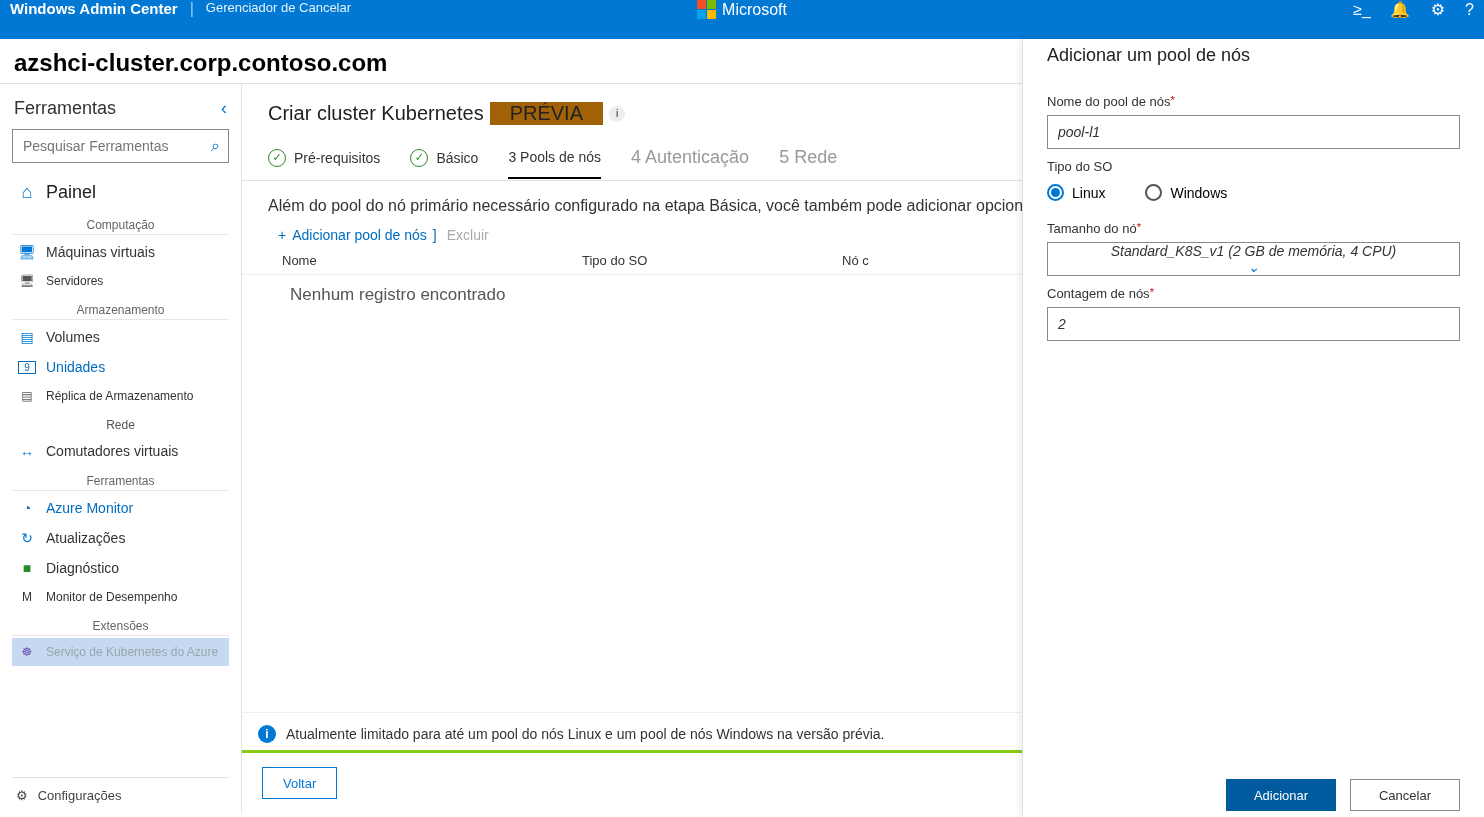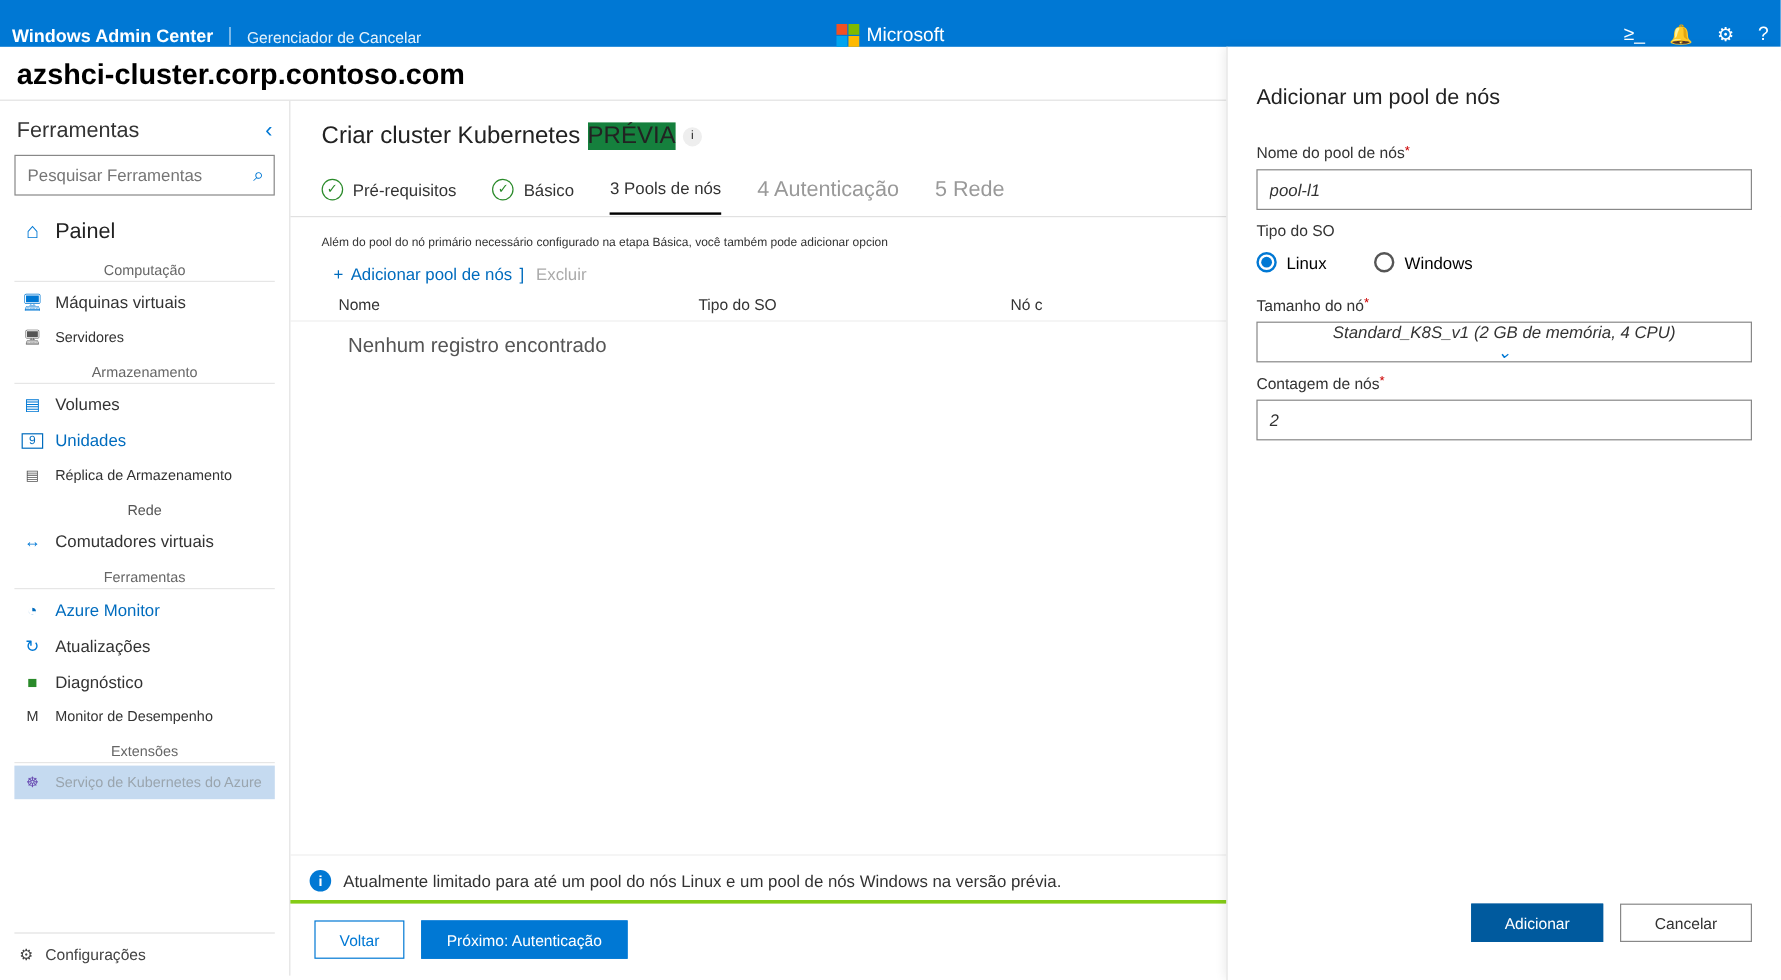--- a/index.html
+++ b/index.html
@@ -12,21 +12,21 @@
     --link-blue: #006cbe;
   }
   * { box-sizing: border-box; font-family: "Segoe UI", Arial, sans-serif; }
   html,body { margin:0; padding:0; height:100%; background:#fff; }
 
   .topbar {
     height: 39px;
     background: var(--ms-blue);
     color: #fff;
     display:flex;
-    align-items:flex-end;
+    align-items:flex-start;
     padding:0 10px;
     position:relative;
   }
   .topbar .product { font-weight:600; font-size:15px; }
   .topbar .sep { margin:0 12px; opacity:.6; }
   .topbar .context { font-size:13px; opacity:.9; }
   .topbar .ms-logo-wrap { position:absolute; left:50%; transform:translateX(-50%); display:flex; align-items:center; gap:6px; }
   .ms-logo { display:grid; grid-template-columns:9px 9px; grid-template-rows:9px 9px; gap:1px; }
   .ms-logo span:nth-child(1){ background:#f25022;} .ms-logo span:nth-child(2){ background:#7fba00;}
   .ms-logo span:nth-child(3){ background:#00a4ef;} .ms-logo span:nth-child(4){ background:#ffb900;}
@@ -77,21 +77,21 @@
     padding:0;
     position:relative;
   }
   .page-title { font-size:20px; padding:18px 26px 8px; color:#222; display:flex; align-items:center; gap:6px; }
   .badge-preview { background:#eee; padding:2px 6px; font-size:11px; }
   .wizard-tabs { display:flex; gap:30px; padding:6px 26px 0; border-bottom:1px solid var(--pane-border); align-items:center; }
   .wizard-step { display:flex; align-items:center; gap:8px; font-size:14px; color:#333; padding:8px 0 12px; cursor:pointer; }
   .wizard-step .ok { width:18px; height:18px; border:1px solid #2a8a2a; border-radius:50%; display:flex; align-items:center; justify-content:center; color:#2a8a2a; font-size:11px; }
   .wizard-step.active { border-bottom:2px solid #000; }
   .wizard-step.future { color:#999; }
-  .intro { font-size:10px; color:#333; padding:16px 26px 8px; }
+  .intro { font-size:16px; color:#333; padding:16px 26px 8px; }
   .table-toolbar { display:flex; gap:10px; align-items:center; padding:4px 36px; font-size:14px; }
   .table-toolbar .add { color: var(--link-blue); display:flex; gap:6px; align-items:center; cursor:pointer; }
   .table-toolbar .del { color:#aaa; }
   .table-head { display:flex; gap:40px; padding:6px 40px; font-size:13px; color:#333; border-bottom:1px solid #eee; }
   .table-head .col1{ width:260px; } .table-head .col2{ width:220px; } .table-head .col3{ }
   .table-empty { padding:10px 48px; font-size:17px; color:#555; }
   .info-banner { display:flex; gap:10px; align-items:center; font-size:14px; color:#333; padding:12px 16px; border-top:1px solid #eee; position:absolute; bottom:58px; left:0; right:0; }
   .info-banner .i { width:18px; height:18px; border-radius:50%; background: var(--ms-blue); color:#fff; display:flex; align-items:center; justify-content:center; font-size:12px; font-weight:bold; }
   .wizard-footer { position:absolute; bottom:0; left:0; right:12px; padding:14px 20px; display:flex; gap:14px; border-top:3px solid #84cc16; }
   .btn { height:32px; padding:0 20px; font-size:13px; cursor:pointer; border:1px solid var(--ms-blue); background:#fff; color:var(--ms-blue); }
@@ -99,21 +99,21 @@
 
   
   .flyout {
     position:fixed;
     top:39px;
     right:0;
     bottom:0;
     width:462px;
     background:#fff;
     border-left:1px solid var(--pane-border);
-    padding:32px 24px;
+    padding:6px 24px;
     display:flex;
     flex-direction:column;
     box-shadow:-2px 0 8px rgba(0,0,0,.08);
   }
   .flyout h2 { margin:0 0 18px; font-size:18px; font-weight:400; color:#222; }
   .field-label { font-size:13px; color:#333; margin:10px 0 6px; }
   .req { color:#c00; font-size:11px; vertical-align:top; }
   .flyout input[type=text], .flyout .select { width:100%; height:34px; border:1px solid #888; padding:0 10px; font-size:14px; color:#333;font-style:italic; }
   .flyout .select { display:flex; align-items:center; justify-content:space-between; cursor:pointer;flex-direction:column; }
   .flyout .select .chev { color: var(--ms-blue); }
@@ -225,21 +225,21 @@
 
     <div class="nav-settings">
       <span>⚙</span>
       <span>Configurações</span>
     </div>
   </div>
 
   <div class="main">
     <div class="page-title">
       <span>Criar cluster Kubernetes</span>
-      <span style="background:#15803d;padding:0 0;">PRÉVIA</span>
+      <span style="background:#a16207;padding:0 20px;">PRÉVIA</span>
       <span class="badge-preview" style="border-radius:50%;width:16px;height:16px;display:inline-flex;align-items:center;justify-content:center;font-size:10px;">i</span>
     </div>
 
     <div class="wizard-tabs">
       <div class="wizard-step">
         <span class="ok">✓</span>
         <span>Pré-requisitos</span>
       </div>
       <div class="wizard-step">
         <span class="ok">✓</span>
@@ -274,21 +274,20 @@
     </div>
     <div class="table-empty">Nenhum registro encontrado</div>
 
     <div class="info-banner">
       <span class="i">i</span>
       <span>Atualmente limitado para até um pool do nós Linux e um pool de nós Windows na versão prévia.</span>
     </div>
 
     <div class="wizard-footer">
       <button class="btn">Voltar</button>
-      <button class="btn primary">Próximo: Autenticação</button>
     </div>
   </div>
 </div>
 
 <div class="flyout">
   <h2>Adicionar um pool de nós</h2>
 
   <div class="field-label">
     <span>Nome do pool de nós</span><span class="req">*</span>
   </div>

